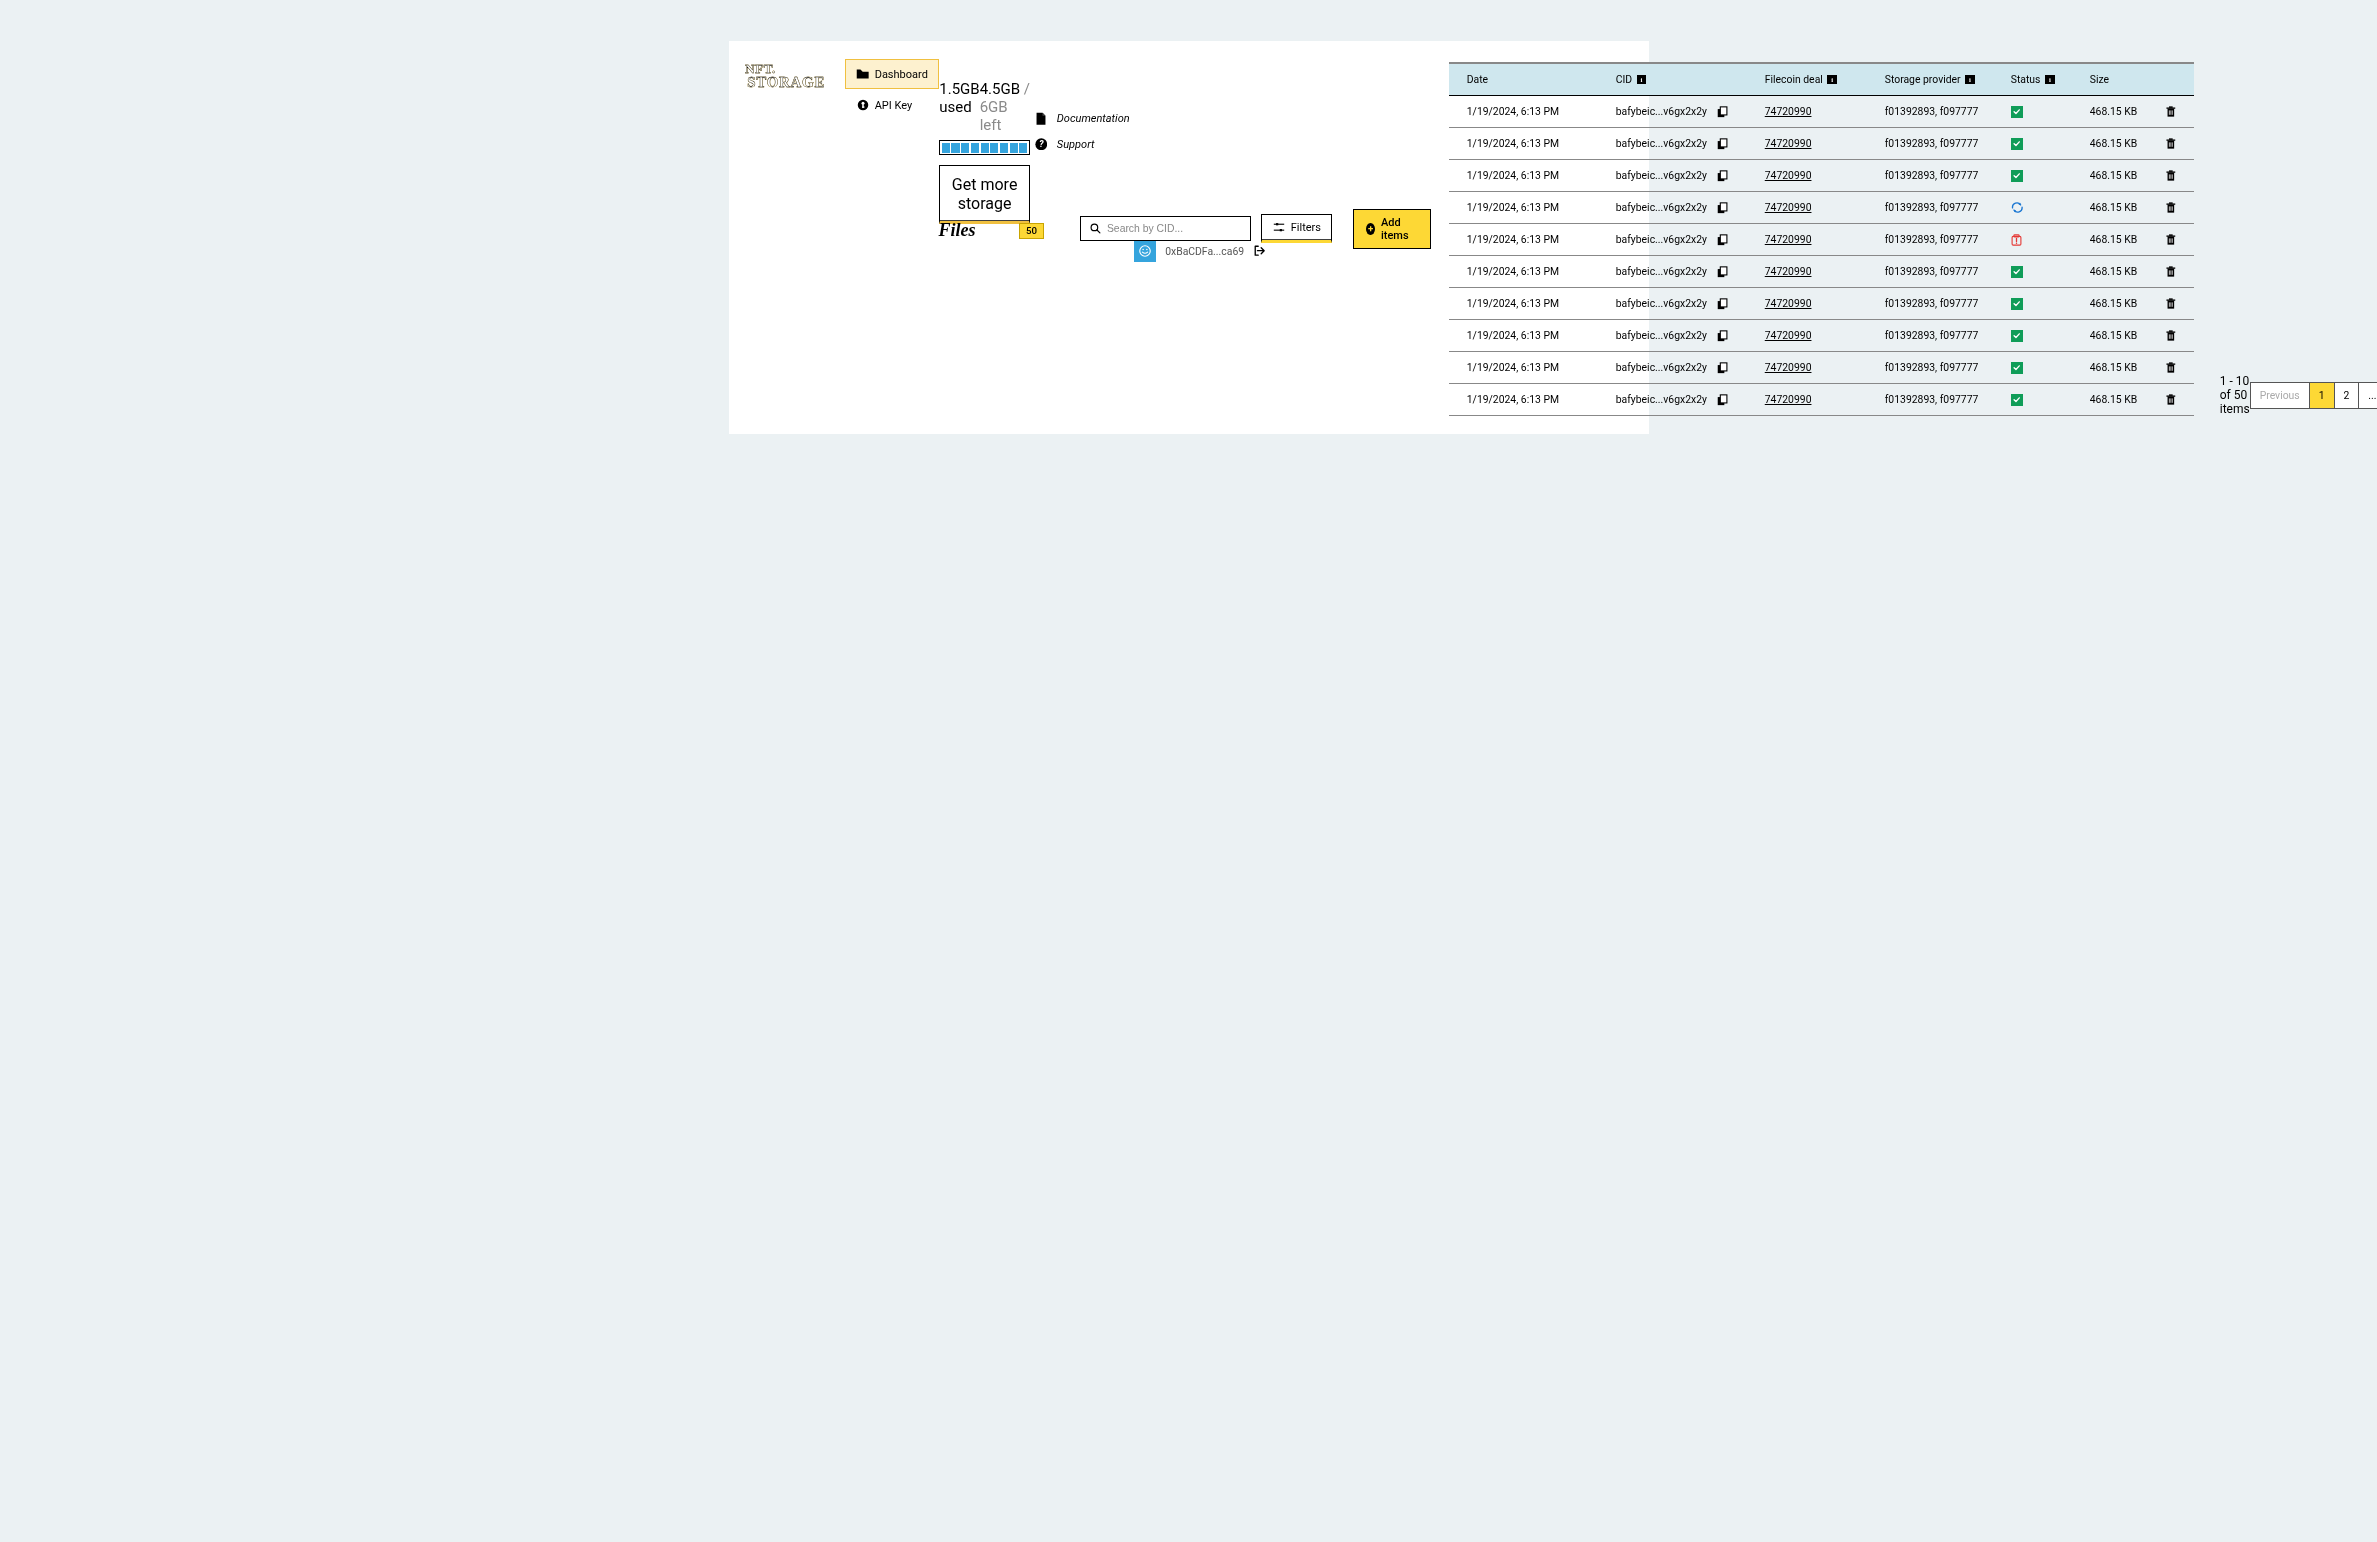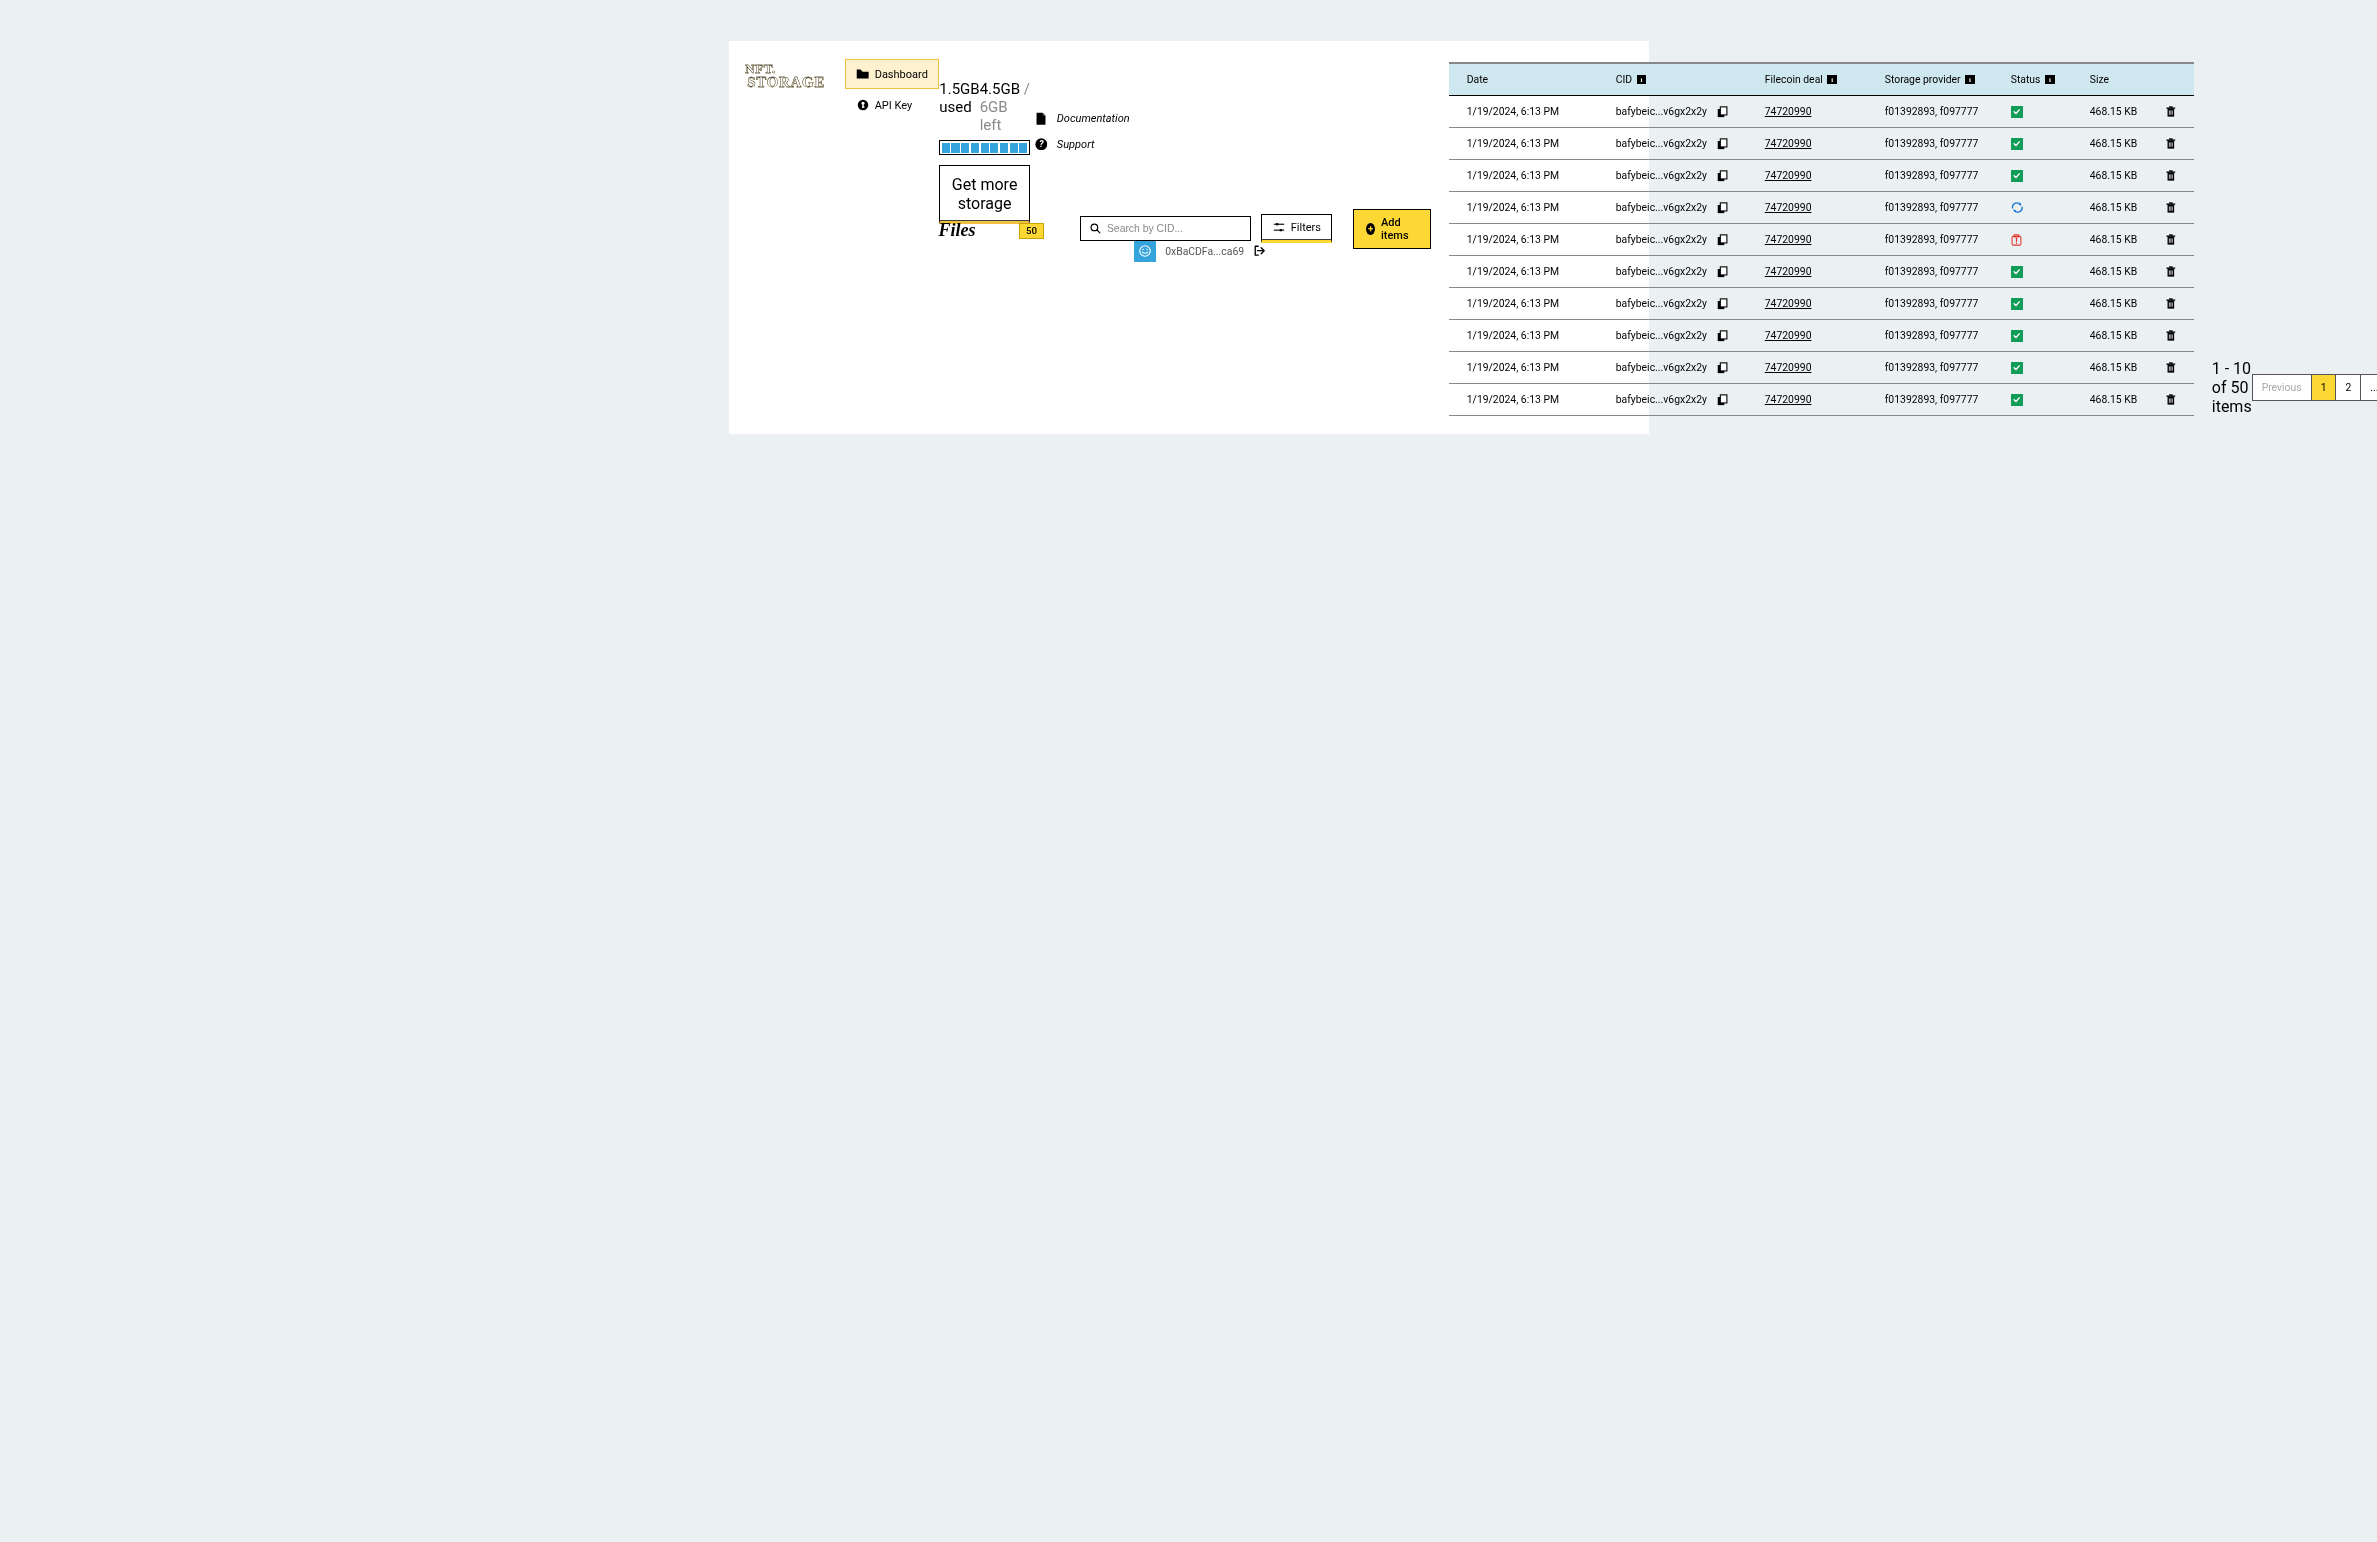--- a/index.html
+++ b/index.html
@@ -220,21 +220,21 @@
 }
 .trash-icon { cursor:pointer; }
 
 
 .footer {
   margin-top:auto;
   padding: 22px 18px 0 18px;
   display:flex;
   align-items:center;
 }
-.range-text { font-size:16px; }
+.range-text { font-size:12px;margin-left:8px; }
 .pagination {
   margin-left:auto;
   display:flex;
   border: 0.7px solid #555;
 }
 .page-btn {
   padding: 6px 9px;
   border-right: 0.7px solid #555;
   cursor:pointer;
   font-size:10.4px;

